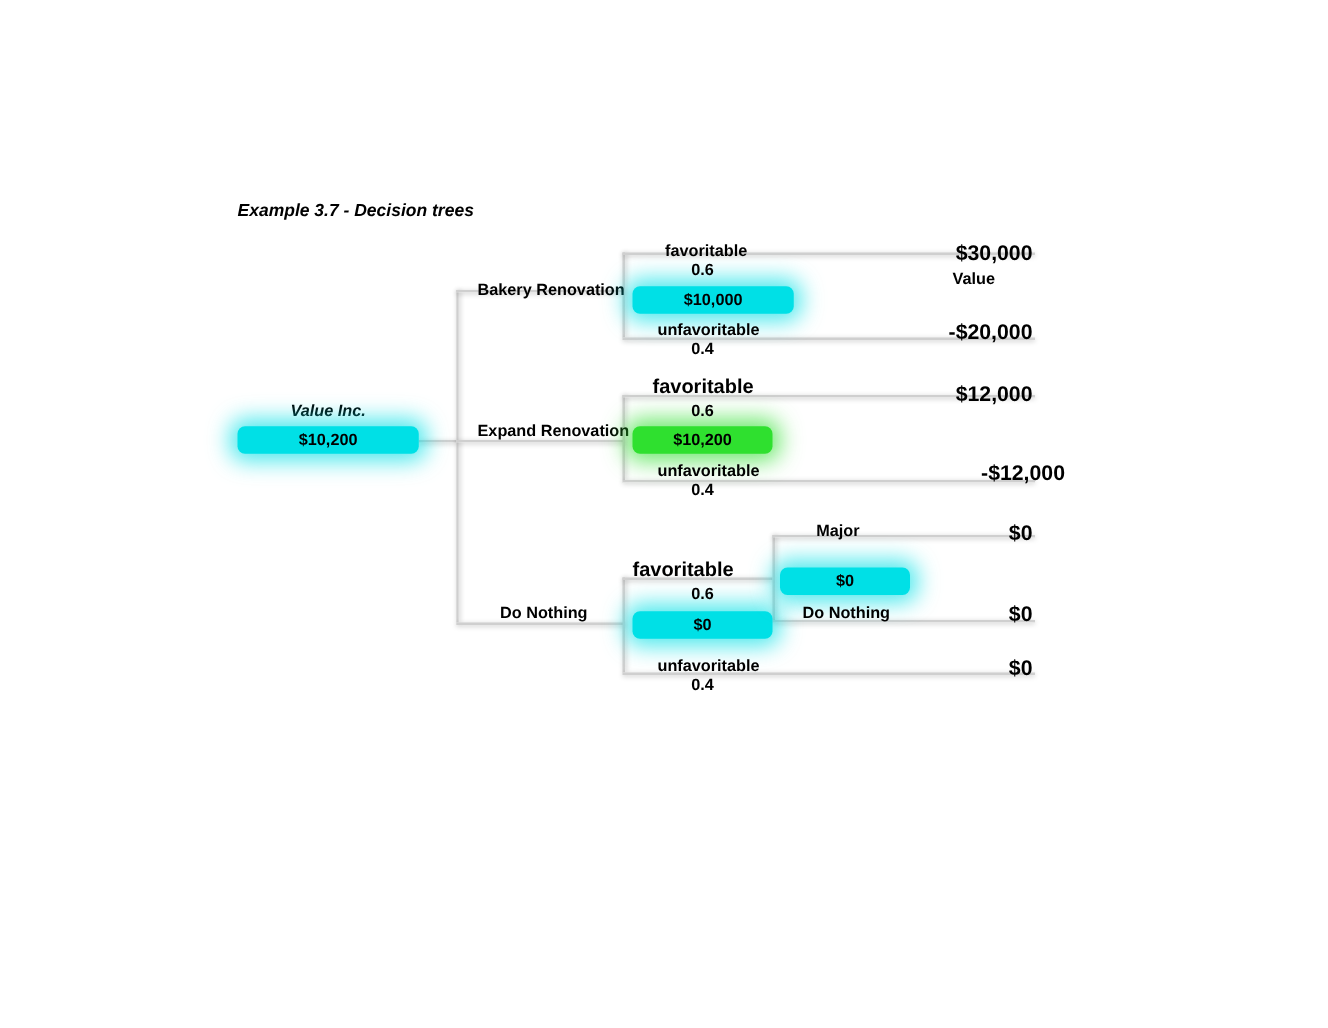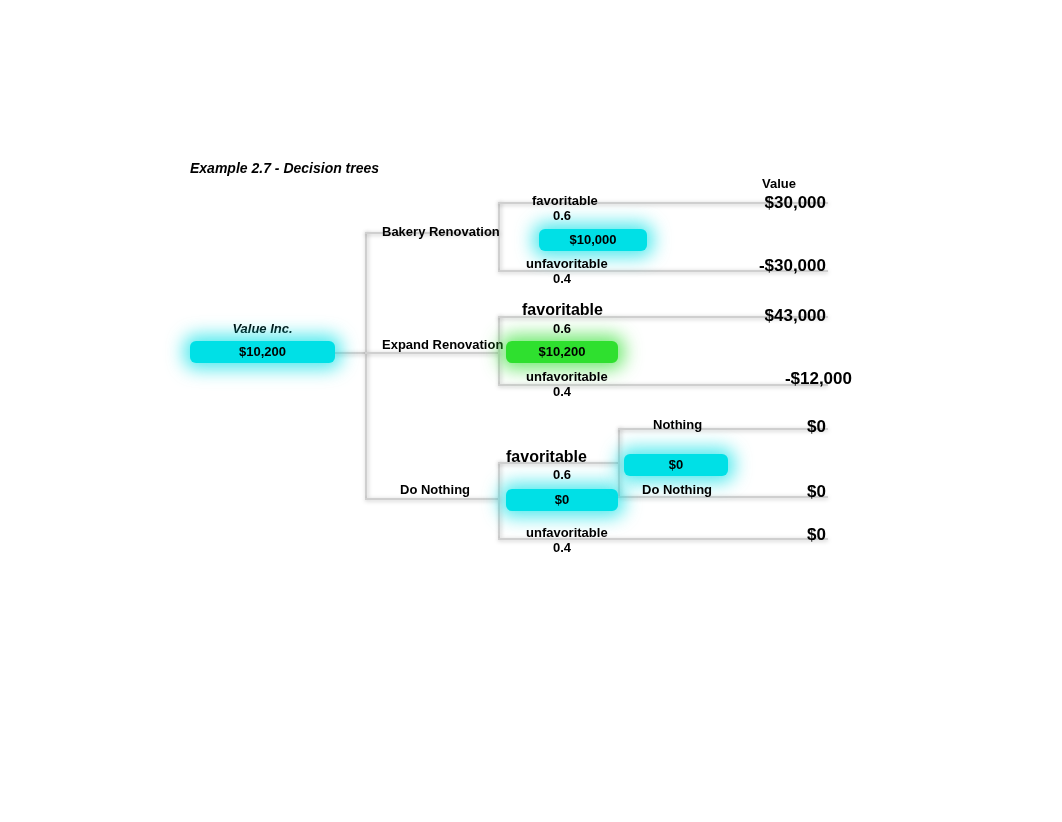--- a/index.html
+++ b/index.html
@@ -17,20 +17,21 @@
   .title {
     position: absolute;
     font-weight: bold;
     font-style: italic;
     font-size: 14px;
   }
   .header {
     position: absolute;
     font-weight: bold;
     font-size: 13px;
+    margin-top: 39px;
   }
   .label {
     position: absolute;
     font-size: 13px;
     text-align: center;
     white-space: nowrap;
   }
   .label.big {
     font-size: 16px;
   }
@@ -72,21 +73,21 @@
   .vline {
     position: absolute;
     width: 0;
     border-left: 2px solid #cfcfcf;
     box-shadow: 1px 0 4px rgba(0,0,0,0.25);
   }
 </style>
 </head>
 <body>
 
-<div class="title" style="left:190px; top:160px;">Example 2.7 - Decision trees</div>
+<div class="title" style="left:190px; top:160px;">Example 3.7 - Decision trees</div>
 
 <div class="header" style="left:762px; top:176px;">Value</div>
 
 <div class="hline" style="left:335px; top:352px; width:30px;"></div>
 <div class="vline" style="left:365px; top:232px; height:266px;"></div>
 <div class="hline" style="left:365px; top:232px; width:135px;"></div>
 <div class="hline" style="left:365px; top:352px; width:135px;"></div>
 <div class="hline" style="left:365px; top:498px; width:135px;"></div>
 
 <div class="vline" style="left:498px; top:202px; height:68px;"></div>
@@ -102,42 +103,42 @@
 <div class="hline" style="left:498px; top:538px; width:330px;"></div>
 
 <div class="vline" style="left:618px; top:428px; height:68px;"></div>
 <div class="hline" style="left:618px; top:428px; width:210px;"></div>
 <div class="hline" style="left:618px; top:496px; width:210px;"></div>
 
 <div class="node-title" style="left:190px; top:321px; width:145px;">Value Inc.</div>
 <div class="node cyan" style="left:190px; top:341px; width:145px;">$10,200</div>
 
 <div class="label" style="left:382px; top:224px;">Bakery Renovation</div>
-<div class="node cyan" style="left:506px; top:229px; width:108px;margin-left:33px;">$10,000</div>
+<div class="node cyan" style="left:506px; top:229px; width:129px;">$10,000</div>
 <div class="label" style="left:532px; top:193px;">favoritable</div>
 <div class="label" style="left:553px; top:208px;">0.6</div>
 <div class="value" style="left:746px; top:193px;">$30,000</div>
 <div class="label" style="left:526px; top:256px;">unfavoritable</div>
 <div class="label" style="left:553px; top:271px;">0.4</div>
-<div class="value" style="left:746px; top:256px;">-$30,000</div>
+<div class="value" style="left:746px; top:256px;">-$20,000</div>
 
 <div class="label" style="left:382px; top:337px;">Expand Renovation</div>
 <div class="node green" style="left:506px; top:341px; width:112px;">$10,200</div>
 <div class="label big" style="left:522px; top:301px;">favoritable</div>
 <div class="label" style="left:553px; top:321px;">0.6</div>
-<div class="value" style="left:746px; top:306px;">$43,000</div>
+<div class="value" style="left:746px; top:306px;">$12,000</div>
 <div class="label" style="left:526px; top:369px;">unfavoritable</div>
 <div class="label" style="left:553px; top:384px;">0.4</div>
 <div class="value" style="left:772px; top:369px;">-$12,000</div>
 
 <div class="label" style="left:400px; top:482px;">Do Nothing</div>
 <div class="node cyan" style="left:506px; top:489px; width:112px;">$0</div>
 <div class="label big" style="left:506px; top:448px;">favoritable</div>
 <div class="label" style="left:553px; top:467px;">0.6</div>
 <div class="label" style="left:526px; top:525px;">unfavoritable</div>
 <div class="label" style="left:553px; top:540px;">0.4</div>
 <div class="value" style="left:746px; top:525px;">$0</div>
 
 <div class="node cyan" style="left:624px; top:454px; width:104px;">$0</div>
-<div class="label" style="left:653px; top:417px;">Nothing</div>
+<div class="label" style="left:653px; top:417px;">Major</div>
 <div class="value" style="left:746px; top:417px;">$0</div>
 <div class="label" style="left:642px; top:482px;">Do Nothing</div>
 <div class="value" style="left:746px; top:482px;">$0</div>
 
 </body></html>

